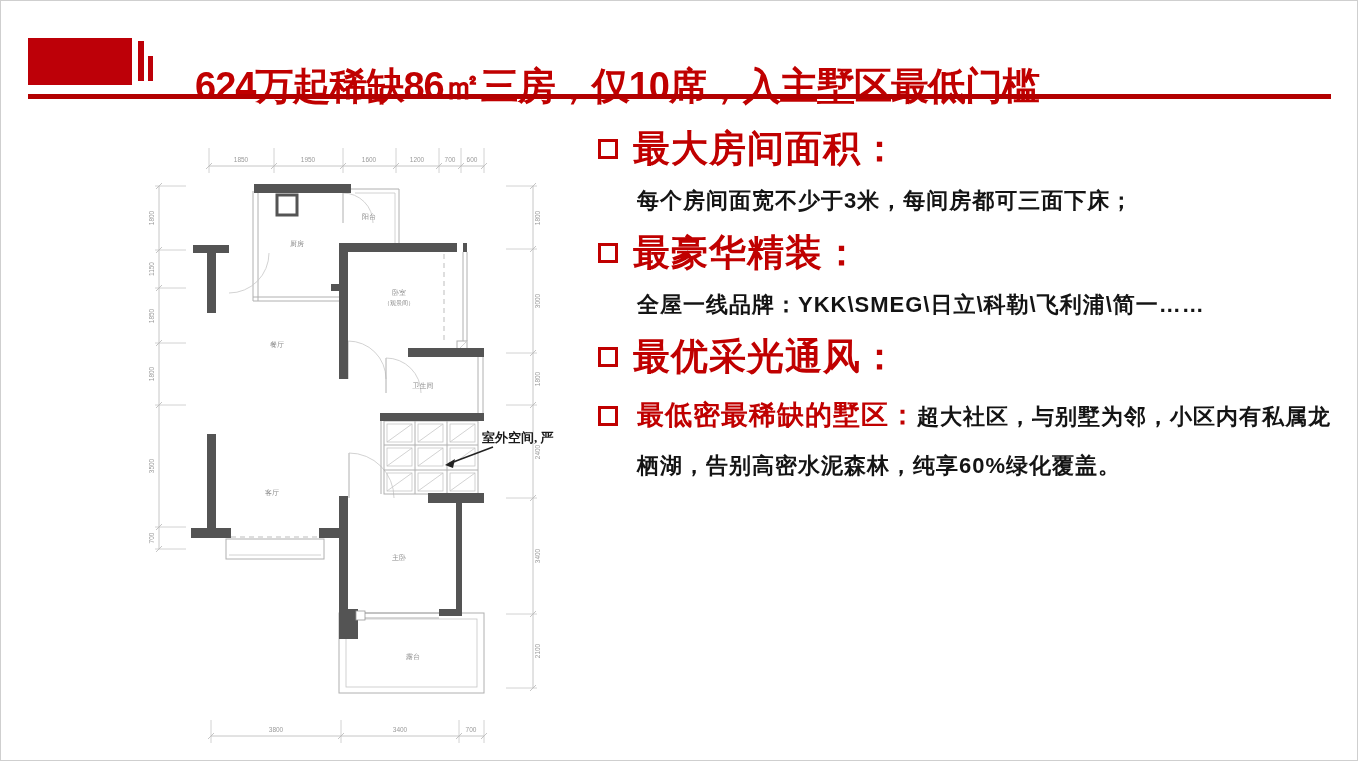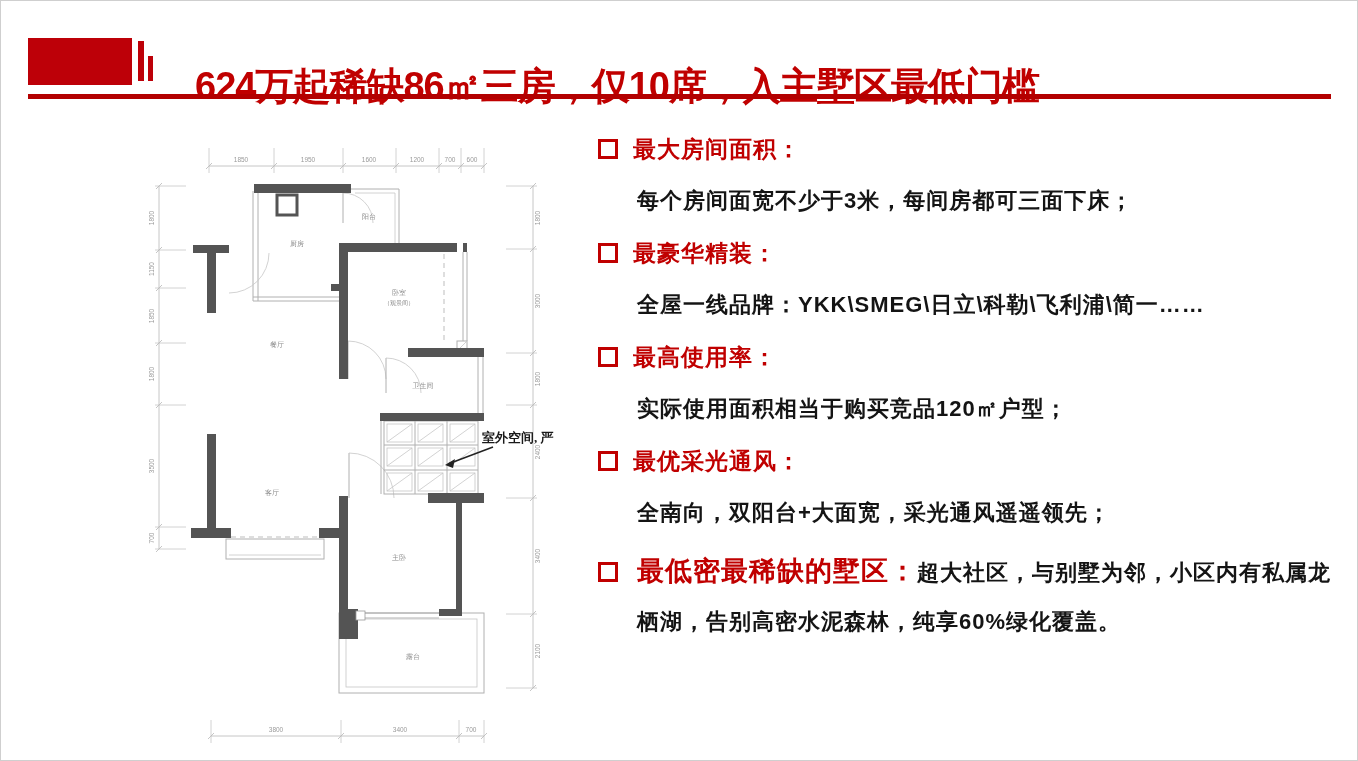--- a/index.html
+++ b/index.html
@@ -9,21 +9,21 @@
   
   .deco-block{position:absolute;left:27px;top:37px;width:104px;height:47px;background:#bd0008;}
   .deco-bar1{position:absolute;left:137px;top:40px;width:6px;height:40px;background:#bd0008;}
   .deco-bar2{position:absolute;left:147px;top:55px;width:5px;height:25px;background:#bd0008;}
   .title-text{position:absolute;left:178px;top:32px;width:1165px;
       font-size:38px;line-height:56px;font-weight:bold;color:#c00000;
       letter-spacing:-1px;white-space:nowrap;margin-left:16px;}
   .rule{position:absolute;left:27px;top:93px;width:1303px;height:5px;background:#b30000;}
   
   .features{position:absolute;left:597px;top:131px;width:748px;}
-  .fh{display:flex;align-items:center;font-size:23px;font-weight:bold;color:#c00000;
+  .fh{display:flex;align-items:center;font-size:37px;font-weight:bold;color:#c00000;
       line-height:34px;margin-bottom:14px;letter-spacing:1px;}
   .bullet{display:inline-block;width:14px;height:14px;border:3px solid #c00000;
       margin-right:15px;flex:0 0 auto;background:#fff;}
   .fb{font-size:22px;font-weight:bold;color:#141414;line-height:30px;
       margin-bottom:20px;padding-left:39px;letter-spacing:1px;margin-top:20px;}
   .feat-inline{position:relative;padding-left:39px;line-height:47px;margin-top:18px;}
   .b-inline{position:absolute;left:0;top:14px;}
   .fh-inline{font-size:27px;font-weight:bold;color:#c00000;letter-spacing:1px;}
   .fb-inline{font-size:22px;font-weight:bold;color:#141414;letter-spacing:1px;}
   
@@ -258,34 +258,26 @@
     </div>
 
     <div>
       <div class="fh">
           <span class="bullet"></span>
           <span>最豪华精装：</span>
         </div>
       <div class="fb">全屋一线品牌：YKK\SMEG\日立\科勒\飞利浦\简一……</div>
     </div>
 
-    <div>
-      <div class="fh">
-          <span class="bullet"></span>
-          <span>最高使用率：</span>
-        </div>
-      <div class="fb">实际使用面积相当于购买竞品120㎡户型；</div>
-    </div>
 
     <div>
       <div class="fh">
           <span class="bullet"></span>
           <span>最优采光通风：</span>
         </div>
-      <div class="fb">全南向，双阳台+大面宽，采光通风遥遥领先；</div>
     </div>
 
 
     <div class="feat-inline">
       <span class="bullet b-inline"></span><span class="fh-inline">最低密最稀缺的墅区：</span><span class="fb-inline">超大社区，与别墅为邻，小区内有私属龙栖湖，告别高密水泥森林，纯享60%绿化覆盖。</span>
     </div>
 
   </div>
 </div>
 

